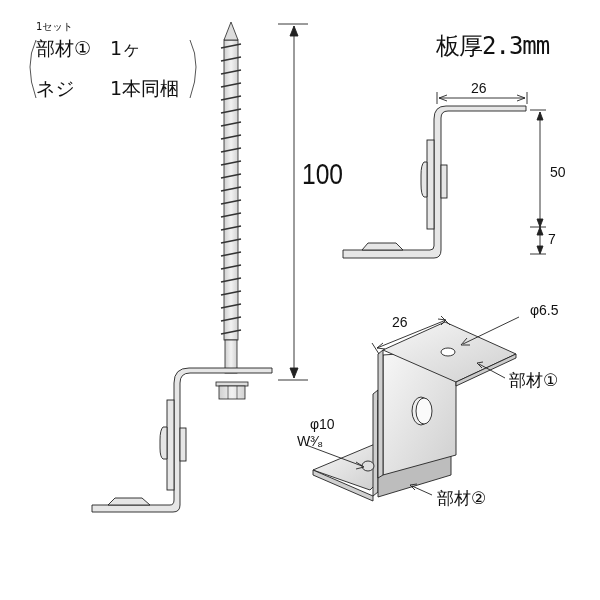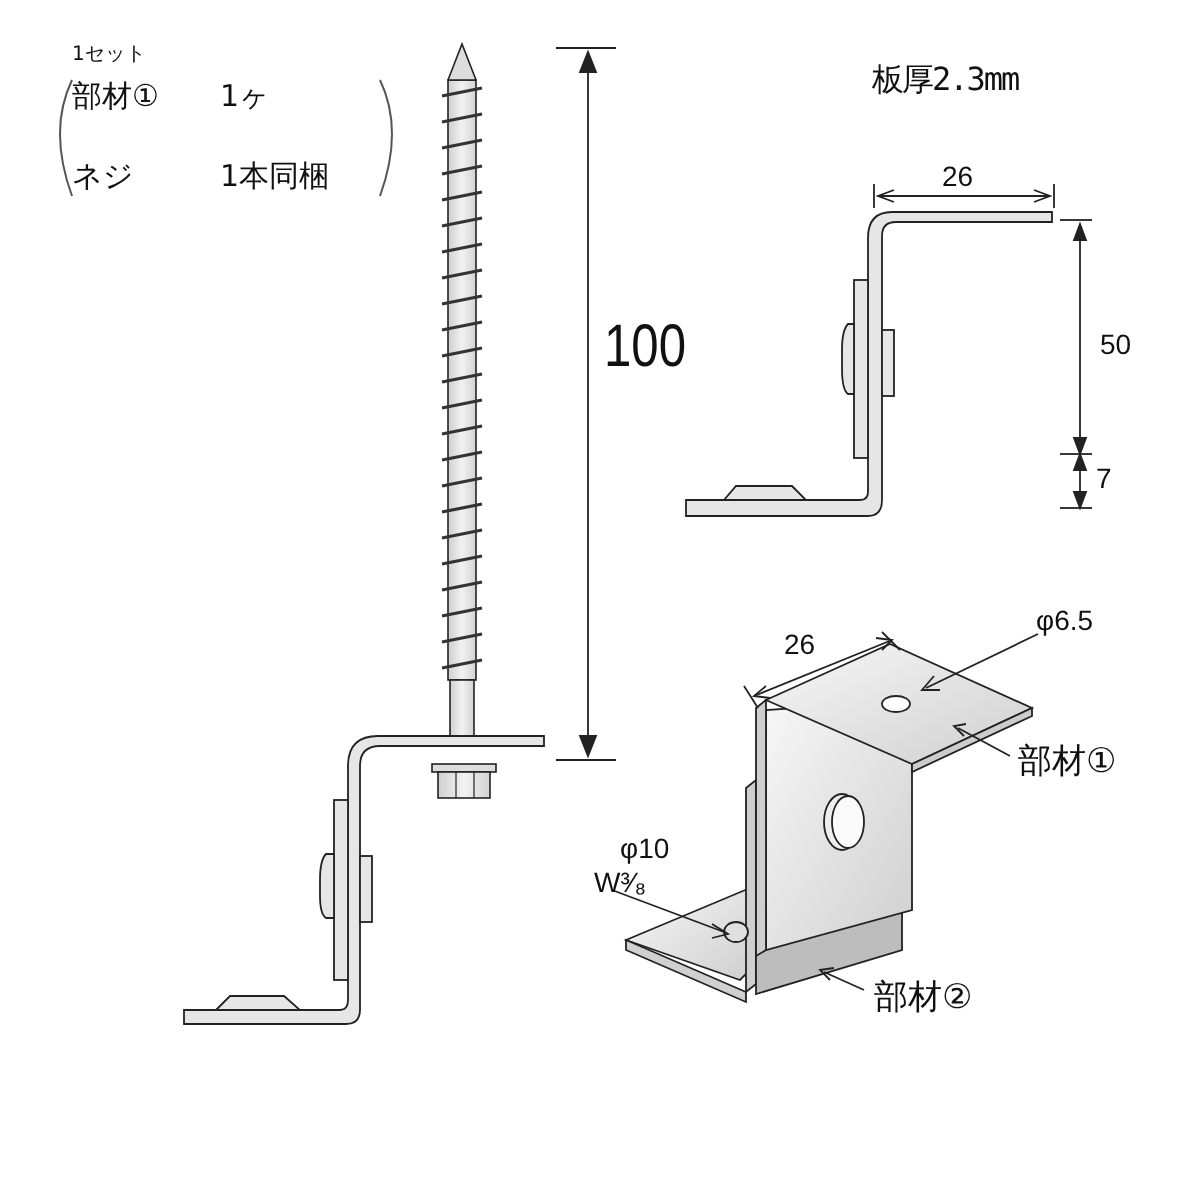--- a/index.html
+++ b/index.html
@@ -1,22 +1,22 @@
 <!DOCTYPE html>
 <html><head>
 <meta charset="utf-8">
 <style>
   html, body { margin: 0; padding: 0; background: #ffffff; }
   body { width: 600px; height: 600px; position: relative; overflow: hidden; font-family: "DejaVu Sans", sans-serif; color: #111; }
   .abs { position: absolute; }
   .set-list { left: 22px; top: 20px; width: 178px; height: 80px; }
   .set-title { position: absolute; left: 14px; top: 0; font-size: 10px; }
-  .set-row { position: absolute; left: 14px; font-size: 15px; line-height: 16px; white-space: nowrap; }
+  .set-row { position: absolute; left: 14px; font-size: 19px; line-height: 16px; white-space: nowrap; }
   .set-row .name { display: inline-block; width: 74px; }
-  .thickness { left: 436px; top: 30px; font-size: 16px; font-family: "DejaVu Sans Mono", monospace; letter-spacing: -1px; }
+  .thickness { left: 436px; top: 30px; font-size: 24px; font-family: "DejaVu Sans Mono", monospace; letter-spacing: -1px; }
   .dim-text { font-family: "Liberation Sans", sans-serif; }
   .dim100 { left: 302px; top: 157px; font-size: 30px; transform: scaleX(0.82); transform-origin: left top; }
   .dim-s { font-size: 14px; }
   .label-jp { font-size: 17px; }
   svg { position: absolute; left: 0; top: 0; }
 </style>
 </head>
 <body>
 
 <div class="abs set-list">
@@ -150,17 +150,17 @@
     <line x1="432" y1="495" x2="412" y2="486"></line>
     <path d="M417 484 L410 485 L415 490" fill="none"></path>
   </g>
 </svg>
 
 <div class="abs dim-text dim100">100</div>
 <div class="abs dim-text dim-s" style="left:471px; top:80px;">26</div>
 <div class="abs dim-text dim-s" style="left:550px; top:164px;">50</div>
 <div class="abs dim-text dim-s" style="left:548px; top:231px;">7</div>
 <div class="abs dim-text dim-s" style="left:392px; top:314px;">26</div>
-<div class="abs dim-text dim-s" style="left:518px; top:302px;text-align:right;">φ6.5</div>
+<div class="abs dim-text dim-s" style="left:530px; top:302px;text-align:right;">φ6.5</div>
 <div class="abs dim-text dim-s" style="left:284px; top:416px;margin-left:26px;">φ10</div>
 <div class="abs dim-text dim-s" style="left:297px; top:433px;text-align:right;">W³⁄₈</div>
 <div class="abs label-jp" style="left:509px; top:369px;">部材①</div>
 <div class="abs label-jp" style="left:437px; top:487px;">部材②</div>
 
 </body></html>

